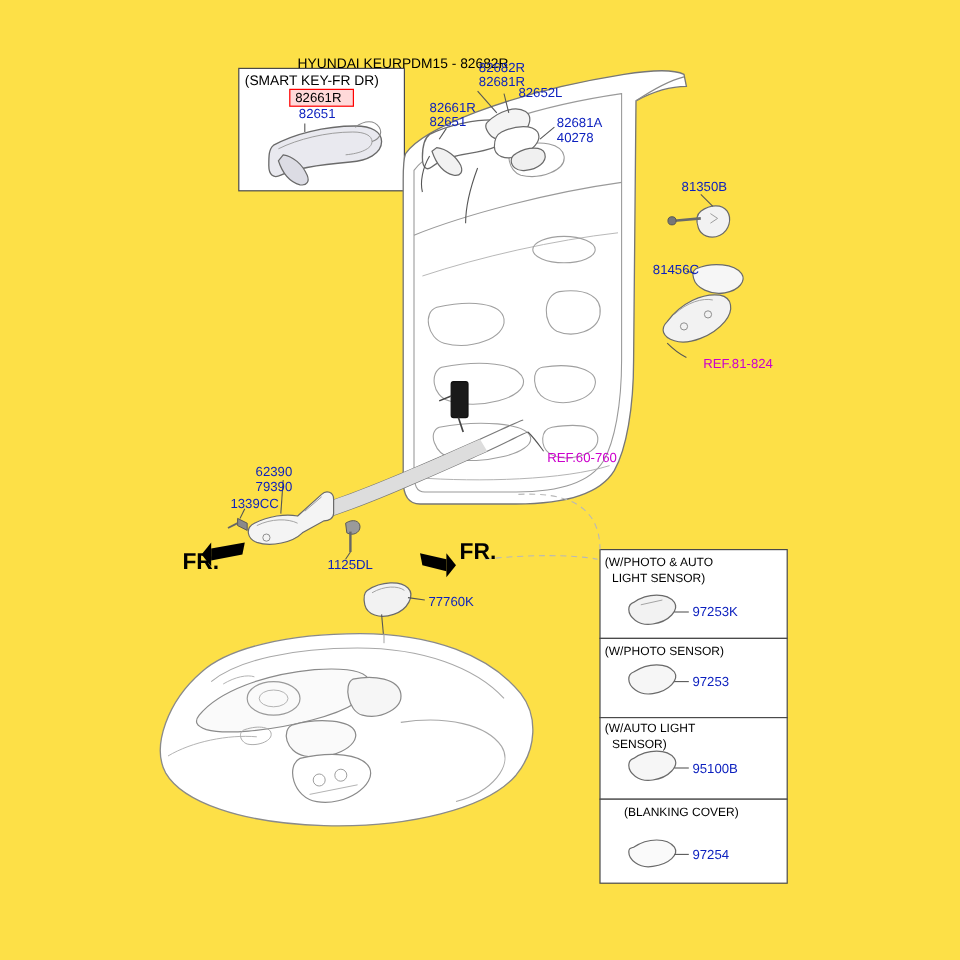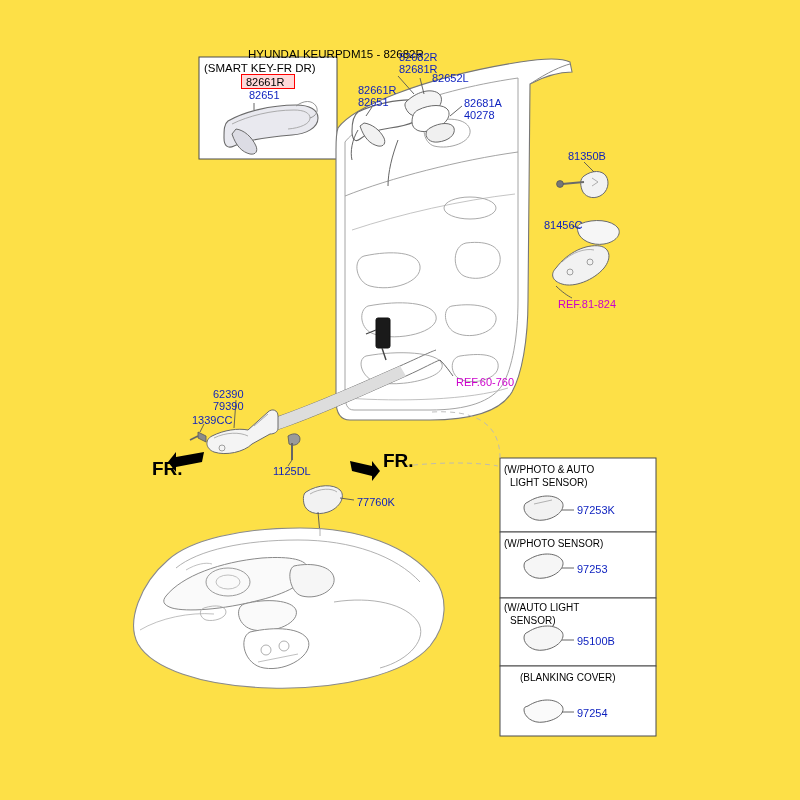--- a/index.html
+++ b/index.html
@@ -221,21 +221,21 @@
 
   <div class="lbl blue" style="left:358px; top:84px;">82661R</div>
   <div class="lbl blue" style="left:358px; top:96px;">82651</div>
 
   <div class="lbl blue" style="left:464px; top:97px;">82681A</div>
   <div class="lbl blue" style="left:464px; top:109px;">40278</div>
 
   <div class="lbl blue" style="left:568px; top:150px;">81350B</div>
   <div class="lbl blue" style="left:544px; top:219px;">81456C</div>
 
-  <div class="lbl magenta" style="left:546px; top:298px;padding-left:12px;">REF.81-824</div>
+  <div class="lbl magenta" style="left:574px; top:298px;padding-left:12px;">REF.81-824</div>
   <div class="lbl magenta" style="left:456px; top:376px;">REF.60-760</div>
 
   <div class="lbl blue" style="left:213px; top:388px;">62390</div>
   <div class="lbl blue" style="left:213px; top:400px;">79390</div>
   <div class="lbl blue" style="left:192px; top:414px;">1339CC</div>
   <div class="lbl blue" style="left:273px; top:465px;">1125DL</div>
 
   <div class="lbl big" style="left:152px; top:463px;">FR.</div>
   <div class="lbl big" style="left:383px; top:455px;">FR.</div>
 

